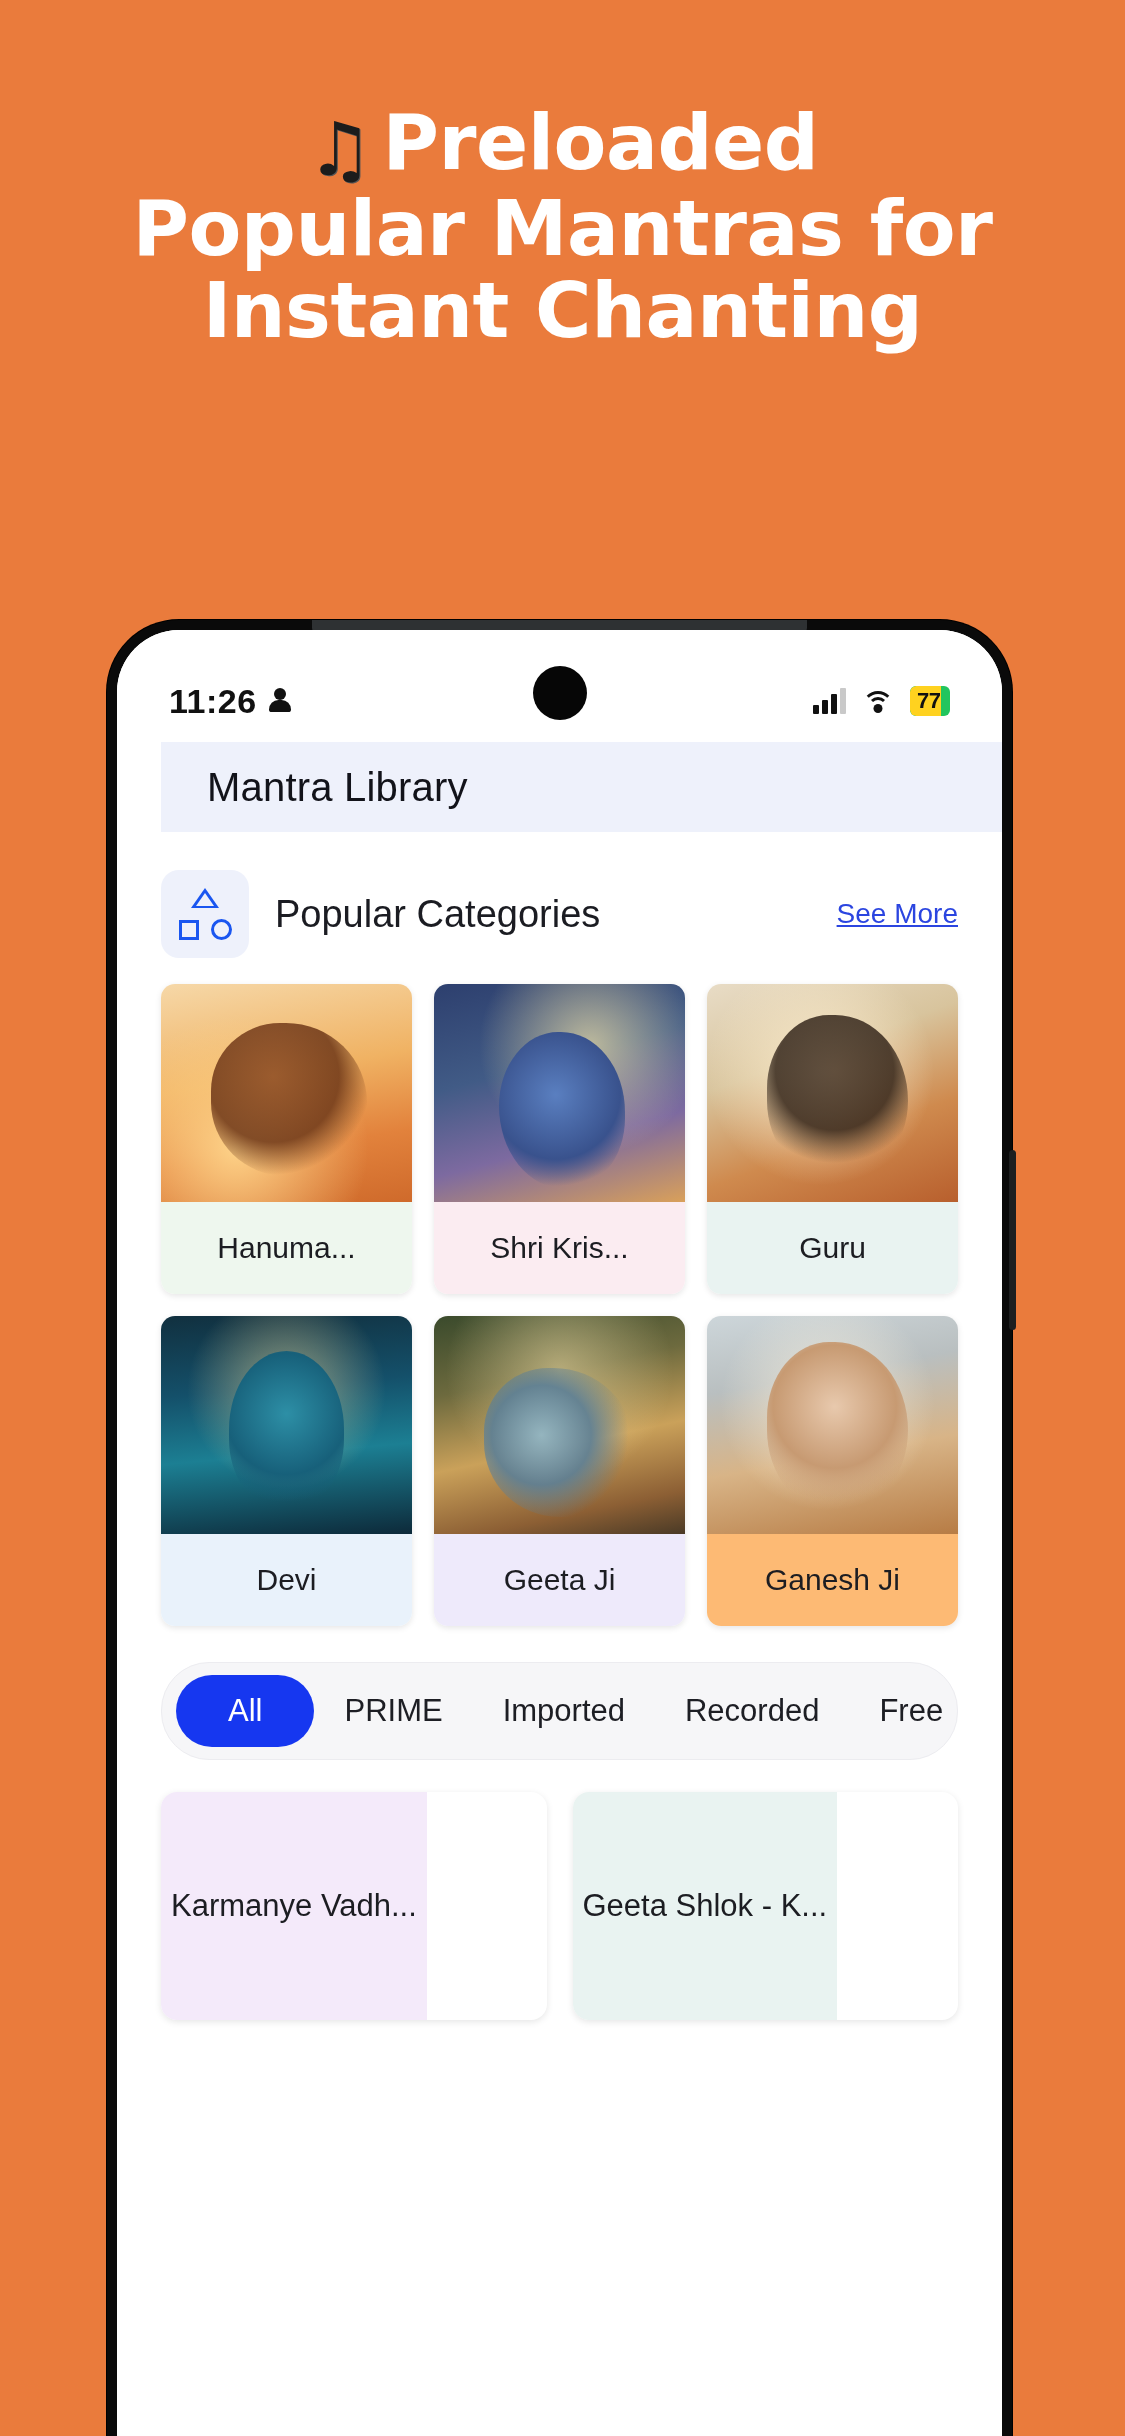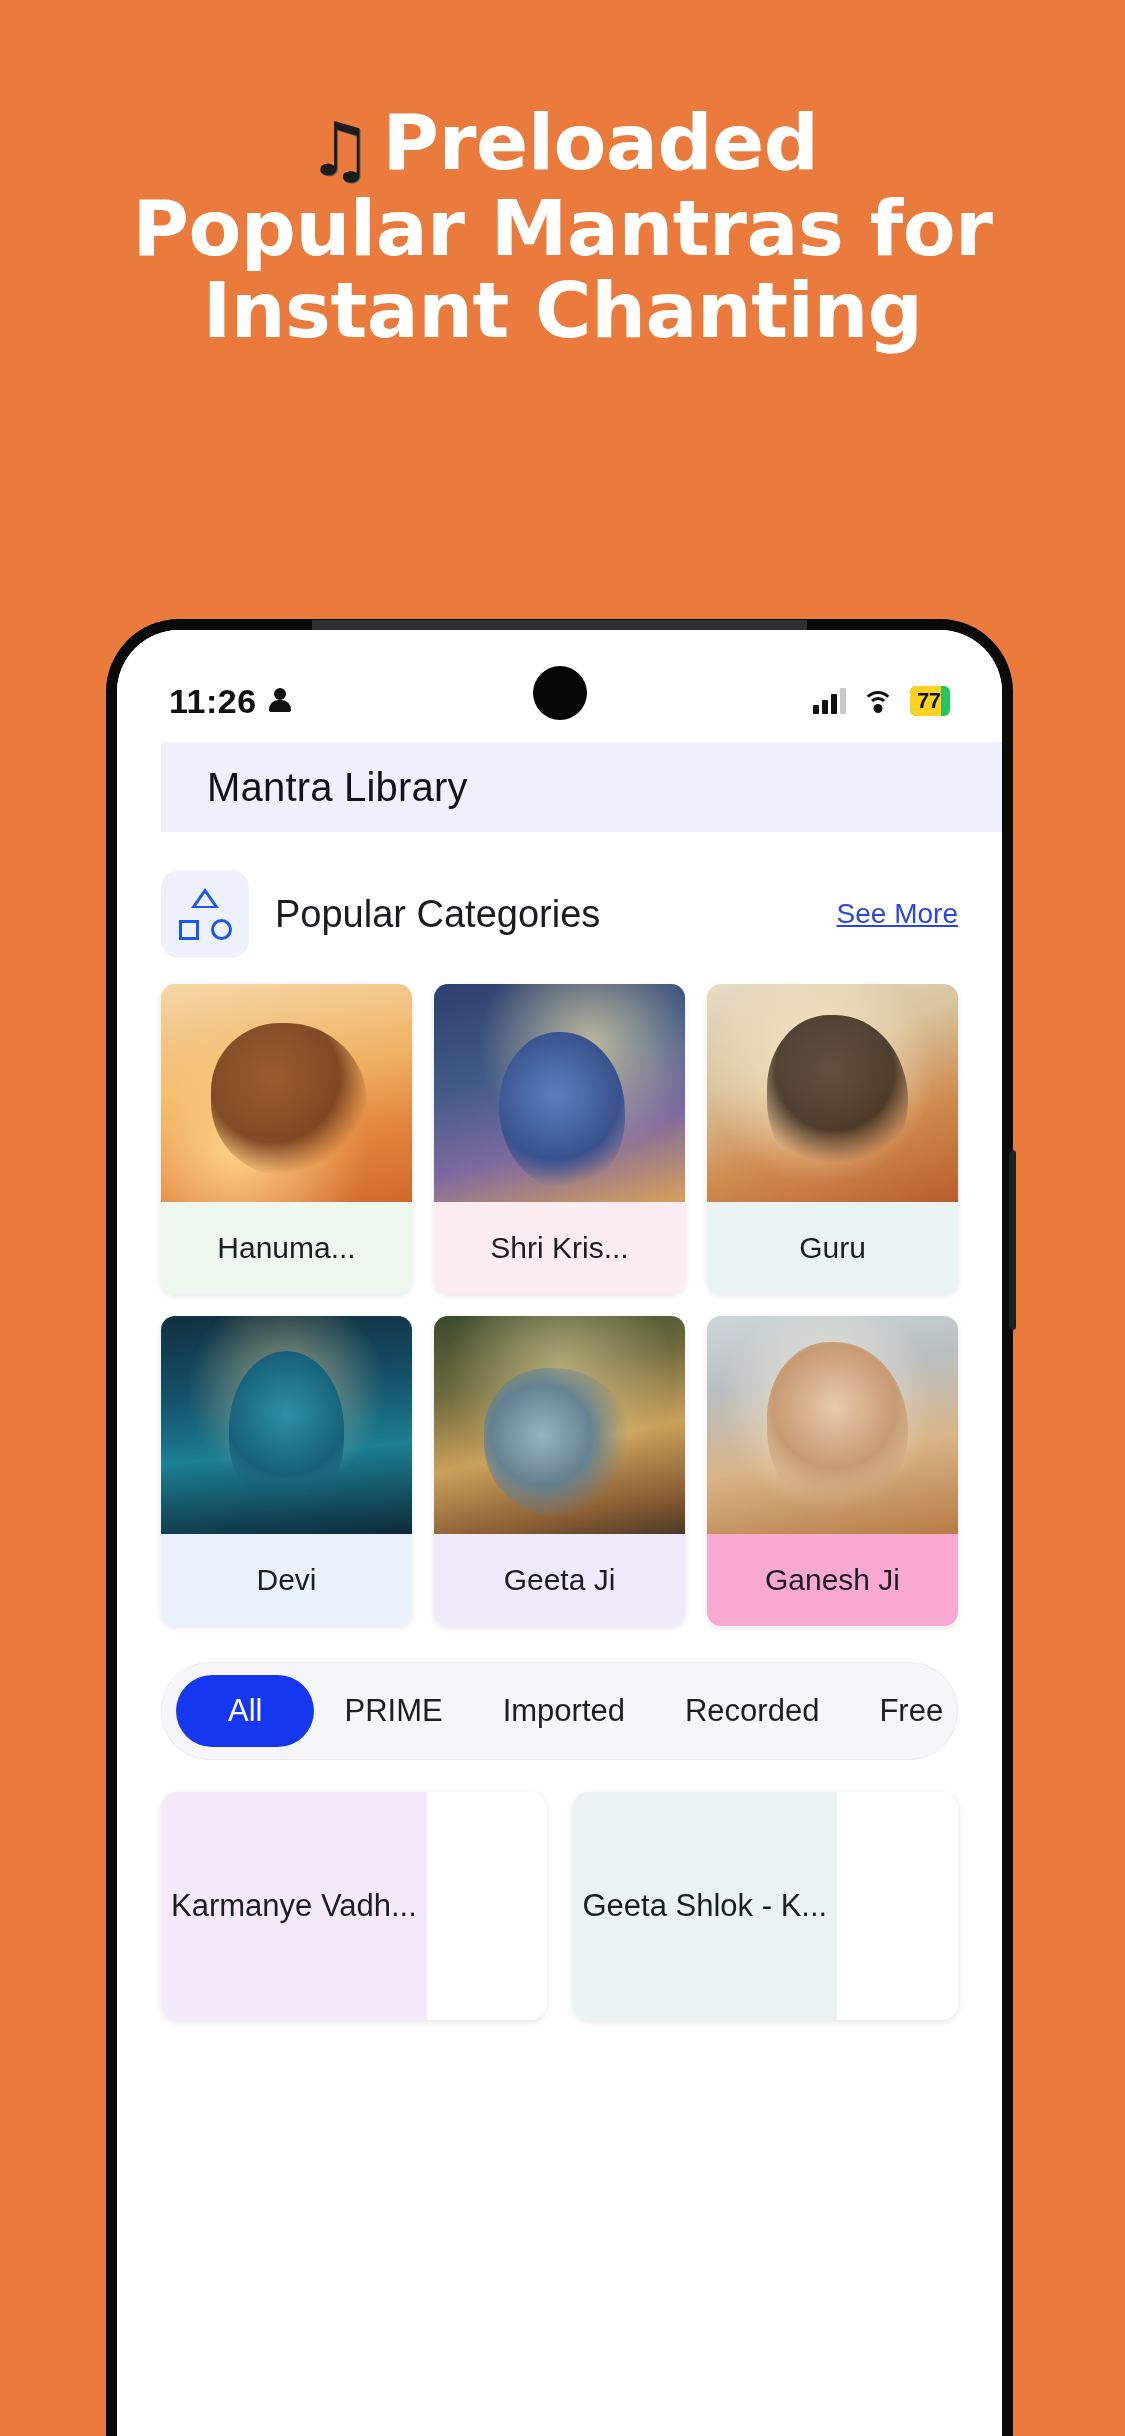--- a/index.html
+++ b/index.html
@@ -324,21 +324,21 @@
       <div class="cat-card">
         <div class="cat-art art-devi"></div>
         <div class="cat-label" style="background: rgb(233, 242, 251);">Devi</div>
       </div>
       <div class="cat-card">
         <div class="cat-art art-shiv"></div>
         <div class="cat-label" style="background: rgb(238, 234, 251);">Geeta Ji</div>
       </div>
       <div class="cat-card">
         <div class="cat-art art-ganesh"></div>
-        <div class="cat-label" style="background: #f9a8d4;">Ganesh Ji</div>
+        <div class="cat-label" style="background: #fdba74;">Ganesh Ji</div>
       </div>
     </div>
 
 
     <div class="chips-wrap">
       <div class="chips">
         <span class="chip active">All</span>
         <span class="chip">PRIME</span>
         <span class="chip">Imported</span>
         <span class="chip">Recorded</span>

